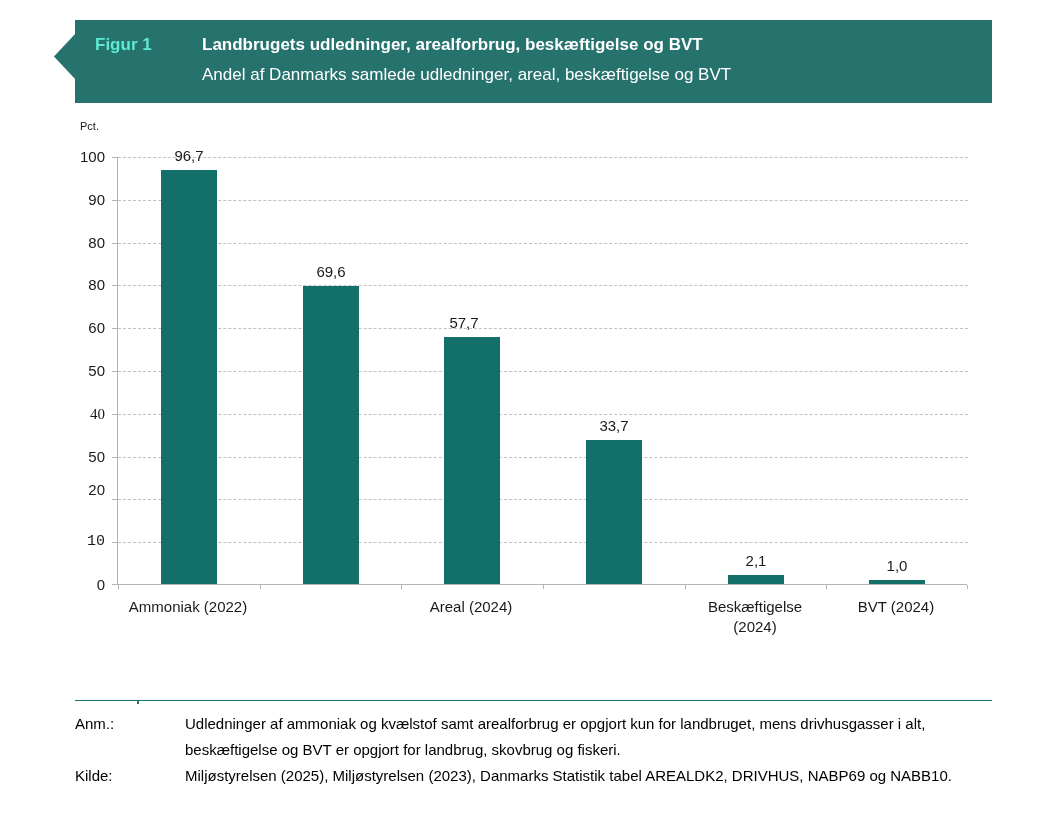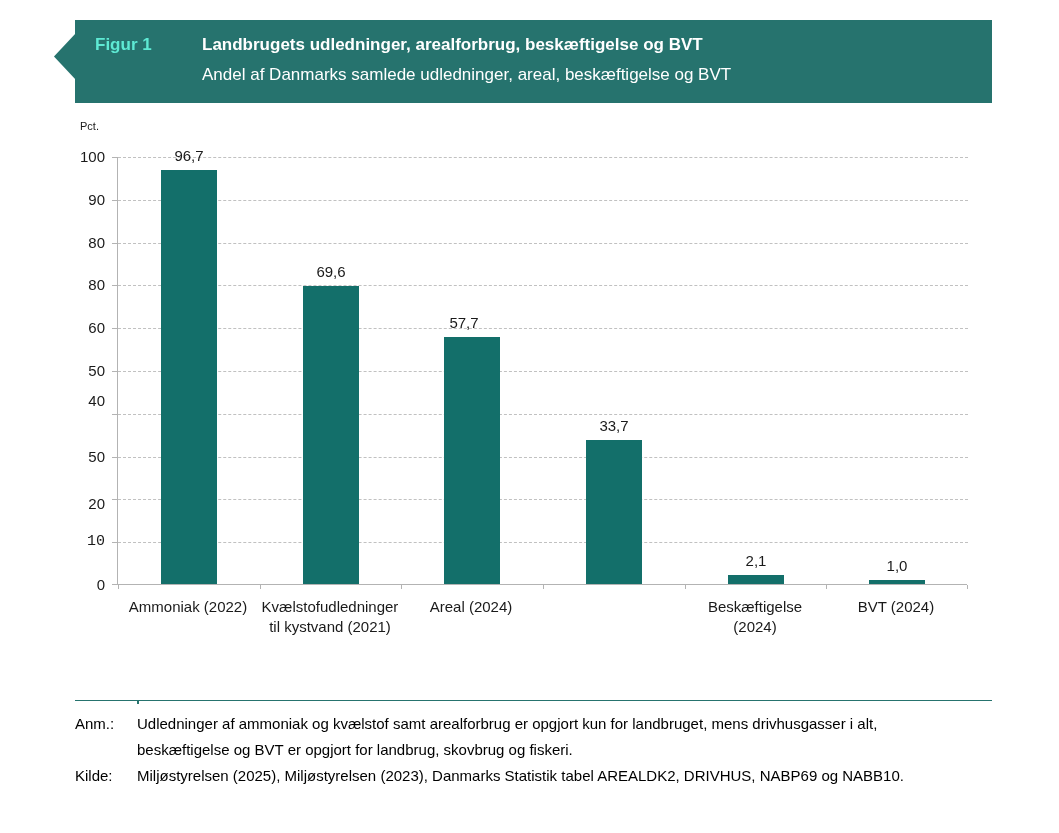--- a/index.html
+++ b/index.html
@@ -86,43 +86,43 @@
   .footer-tick{
     position:absolute;left:137px;top:701px;width:2px;height:3px;
     background:var(--accent);
   }
   .footer{
     position:absolute;left:75px;top:711px;width:940px;
     font-size:15px;line-height:26px;color:#000;
   }
   .frow{display:flex;align-items:flex-start;}
   .flabel{flex:0 0 62px;width:62px;}
-  .ftext{flex:0 1 auto;max-width:815px;}
+  .ftext{flex:0 1 auto;max-width:815px;margin-left:48px;}
 </style>
 </head>
 <body>
 
 <div class="page">
 
   <div class="banner-arrow"></div>
   <header class="banner">
     <span class="figur">Figur 1</span>
     <div class="titles">
       <div class="title">Landbrugets udledninger, arealforbrug, beskæftigelse og BVT</div>
       <div class="subtitle">Andel af Danmarks samlede udledninger, areal, beskæftigelse og BVT</div>
     </div>
   </header>
 
   <div class="ylabel">Pct.</div>
   <div class="yticks" id="yticks">
       <div class="ytick" style="top: 419px;">0</div>
       <div class="ytick" style="top: 376.2px; font-family: Liberation Mono, monospace;">10</div>
-      <div class="ytick" style="top: 338px;">20</div>
+      <div class="ytick" style="top: 324px;">20</div>
       <div class="ytick" style="top: 290.6px;">50</div>
-      <div class="ytick" style="top: 235px;">40</div>
+      <div class="ytick" style="top: 248px; font-family: Liberation Serif, serif;">40</div>
       <div class="ytick" style="top: 205px;">50</div>
       <div class="ytick" style="top: 162.2px;">60</div>
       <div class="ytick" style="top: 119.4px;">80</div>
       <div class="ytick" style="top: 76.6px;">80</div>
       <div class="ytick" style="top: 33.8px;">90</div>
       <div class="ytick" style="top: -9px;">100</div>
     </div>
   <div class="plot" id="plot">
       <div class="ymark" style="top: 427px;"></div>
       <div class="gridline" style="top: 385.2px;"></div>
@@ -160,22 +160,20 @@
       <div class="bar-value" style="left: 306px; bottom: 252px;">57,7</div>
       <div class="bar" style="left: 468px; height: 144px;"></div>
       <div class="bar-value" style="left: 456px; bottom: 149px; margin-top: 32px;">33,7</div>
       <div class="bar" style="left: 610px; height: 9px;"></div>
       <div class="bar-value" style="left: 598px; bottom: 14px;">2,1</div>
       <div class="bar" style="left: 751px; height: 4px;"></div>
       <div class="bar-value" style="left: 739px; bottom: 9px;">1,0</div>
     </div>
   <div class="xlabels" id="xlabels">
       <div class="cat-label" style="left: -2px;">Ammoniak (2022)</div>
-      <div class="cat-label" style="left: 140px;">Kvælstofudledninger
-til kystvand (2021)</div>
       <div class="cat-label" style="left: 281px;">Areal (2024)</div>
       <div class="cat-label" style="left: 565px;">Beskæftigelse
 (2024)</div>
       <div class="cat-label" style="left: 706px;">BVT (2024)</div>
     </div>
 
   <div class="footer-rule"></div>
   <div class="footer-tick"></div>
   <div class="footer">
     <div class="frow">

